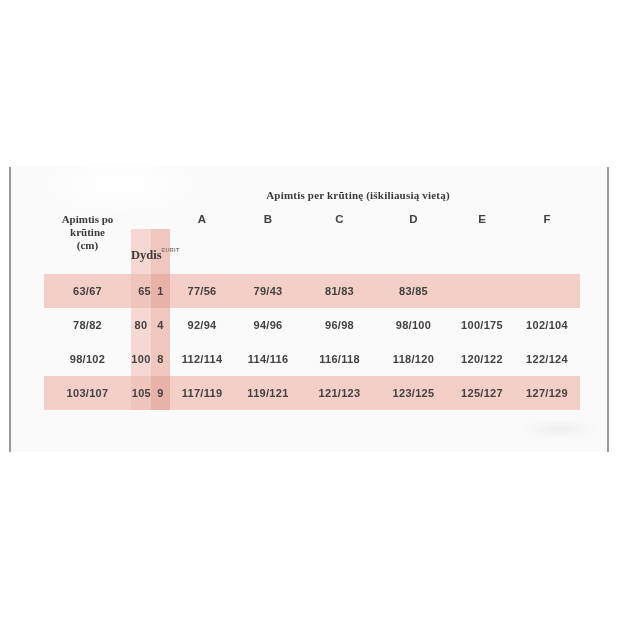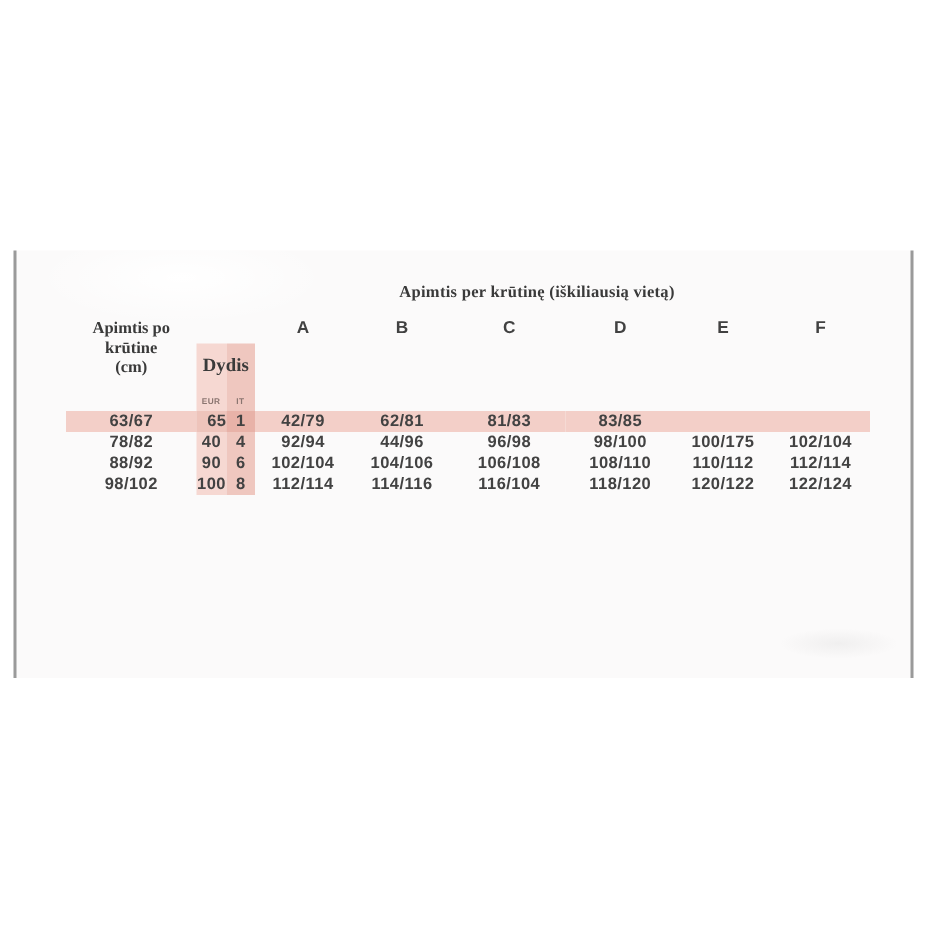--- a/index.html
+++ b/index.html
@@ -71,21 +71,21 @@
     font-size: 11px;
     line-height: 13px;
     color: #3a3a3a;
   }
 
   th.col-dydis { vertical-align: bottom; }
   .dydis-box {
     height: 45px;
     background: linear-gradient(to right, var(--size-col-eur-bg) 0 52%, var(--size-col-it-bg) 52% 100%);
     display: flex;
-    flex-direction: column;
+    flex-direction: row;
     justify-content: space-between;
     align-items: center;
     margin-top: 16px;
   }
   .dydis-label {
     font-family: "Liberation Serif", "DejaVu Serif", serif;
     font-weight: bold;
     font-size: 12.5px;
     color: #3a3a3a;
     padding-top: 7px;
@@ -107,21 +107,21 @@
   th.cup-head {
     vertical-align: top;
     padding-top: 6px;
     font-size: 11.5px;
     font-weight: bold;
     color: #414141;
     text-align: center;
   }
 
   
-  tr.data-row { height: 14px; }
+  tr.data-row { height: 34px; }
   tr.data-row td {
     font-size: 11px;
     font-weight: bold;
     color: #424242;
     letter-spacing: 0.3px;
     text-align: center;
     vertical-align: middle;
   }
   tr.data-row.pink { background: var(--row-highlight); }
 
@@ -176,56 +176,56 @@
         <th class="cup-head">D</th>
         <th class="cup-head">E</th>
         <th class="cup-head">F</th>
       </tr>
     </thead>
     <tbody>
         <tr class="data-row pink">
           <td class="col-underbust">63/67</td>
           <td class="col-eur">65</td>
           <td class="col-it">1</td>
-          <td class="col-a">42/79</td>
-          <td class="col-b">62/81</td>
+          <td class="col-a">77/56</td>
+          <td class="col-b">79/43</td>
           <td class="col-c">81/83</td>
           <td class="col-d">83/85</td>
           <td class="col-e"></td>
           <td class="col-f"></td>
         </tr>
         <tr class="data-row plain">
           <td class="col-underbust">78/82</td>
-          <td class="col-eur">40</td>
+          <td class="col-eur">80</td>
           <td class="col-it">4</td>
           <td class="col-a">92/94</td>
-          <td class="col-b">44/96</td>
+          <td class="col-b">94/96</td>
           <td class="col-c">96/98</td>
           <td class="col-d">98/100</td>
           <td class="col-e">100/175</td>
           <td class="col-f">102/104</td>
-        </tr>
-        <tr class="data-row plain">
-          <td class="col-underbust">88/92</td>
-          <td class="col-eur">90</td>
-          <td class="col-it">6</td>
-          <td class="col-a">102/104</td>
-          <td class="col-b">104/106</td>
-          <td class="col-c">106/108</td>
-          <td class="col-d">108/110</td>
-          <td class="col-e">110/112</td>
-          <td class="col-f">112/114</td>
         </tr>
         <tr class="data-row plain">
           <td class="col-underbust">98/102</td>
           <td class="col-eur">100</td>
           <td class="col-it">8</td>
           <td class="col-a">112/114</td>
           <td class="col-b">114/116</td>
-          <td class="col-c">116/104</td>
+          <td class="col-c">116/118</td>
           <td class="col-d">118/120</td>
           <td class="col-e">120/122</td>
           <td class="col-f">122/124</td>
         </tr>
+        <tr class="data-row pink">
+          <td class="col-underbust">103/107</td>
+          <td class="col-eur">105</td>
+          <td class="col-it">9</td>
+          <td class="col-a">117/119</td>
+          <td class="col-b">119/121</td>
+          <td class="col-c">121/123</td>
+          <td class="col-d">123/125</td>
+          <td class="col-e">125/127</td>
+          <td class="col-f">127/129</td>
+        </tr>
       </tbody>
   </table>
 
 </div>
 
 </body></html>

